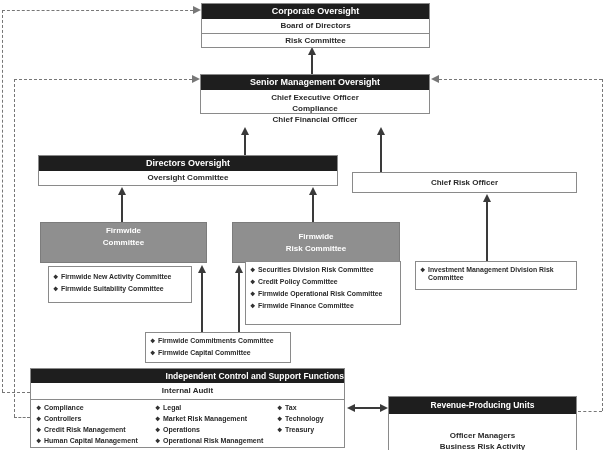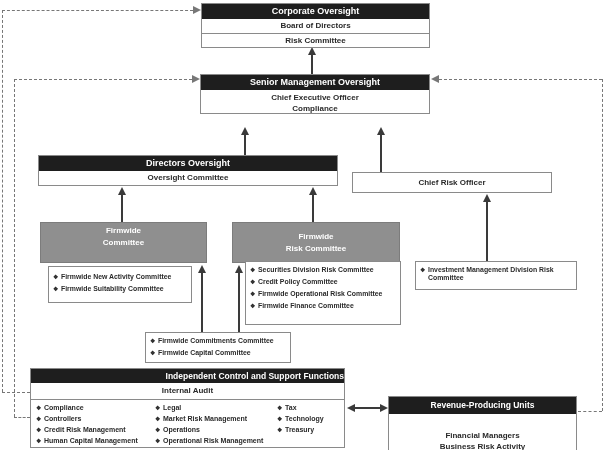--- a/index.html
+++ b/index.html
@@ -91,29 +91,30 @@
     <div class="box-header" style="line-height:15px;height:15px;">Corporate Oversight</div>
     <div class="box-row first" style="line-height:14px;height:14px;">Board of Directors</div>
     <div class="box-row" style="line-height:14px;height:14px;">Risk Committee</div>
   </div>
 
   <div class="box" style="left:200px;top:74px;width:230px;height:40px;">
     <div class="box-header" style="line-height:15px;height:15px;">Senior Management Oversight</div>
     <div class="center-lines" style="padding-top:2px;line-height:11px;">
       <div>Chief Executive Officer</div>
       <div>Compliance</div>
+      <div>Chief Financial Officer</div>
     </div>
   </div>
 
   <div class="box" style="left:38px;top:155px;width:300px;height:31px;">
     <div class="box-header" style="line-height:15px;height:15px;">Directors Oversight</div>
     <div class="box-row first" style="line-height:14px;height:14px;">Oversight Committee</div>
   </div>
 
-  <div class="box" style="left:352px;top:172px;width:200px;height:21px;text-align:center;font-size:8px;line-height:19px;">Chief Risk Officer</div>
+  <div class="box" style="left:352px;top:172px;width:225px;height:21px;text-align:center;font-size:8px;line-height:19px;">Chief Risk Officer</div>
 
   <div class="gray-box" style="left:40px;top:222px;width:167px;height:41px;padding-top:2px;">
     <div>Firmwide</div>
     <div>Committee</div>
   </div>
 
   <div class="gray-box" style="left:232px;top:222px;width:168px;height:41px;padding-top:8px;">
     <div>Firmwide</div>
     <div>Risk Committee</div>
   </div>
@@ -219,18 +220,18 @@
             <span class="bullet">❖</span>
             <span class="li-text">Treasury</span>
           </div>
         </div>
     </div>
   </div>
 
   <div class="box" style="left:388px;top:368px;width:189px;height:80px;margin-top:28px;">
     <div class="box-header" style="line-height:17px;height:17px;font-size:8.5px;">Revenue-Producing Units</div>
     <div class="center-lines" style="padding-top:16px;line-height:11px;">
-      <div>Financial Managers</div>
+      <div>Officer Managers</div>
       <div>Business Risk Activity</div>
     </div>
   </div>
 
 </div>
 
 </body></html>

